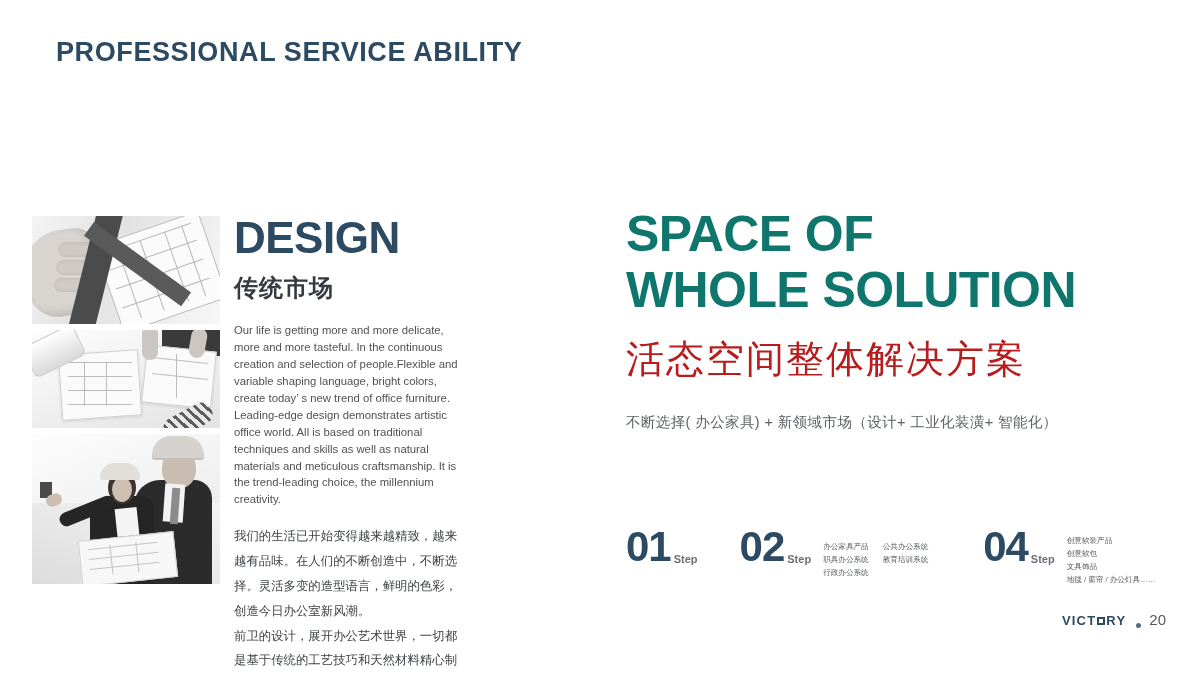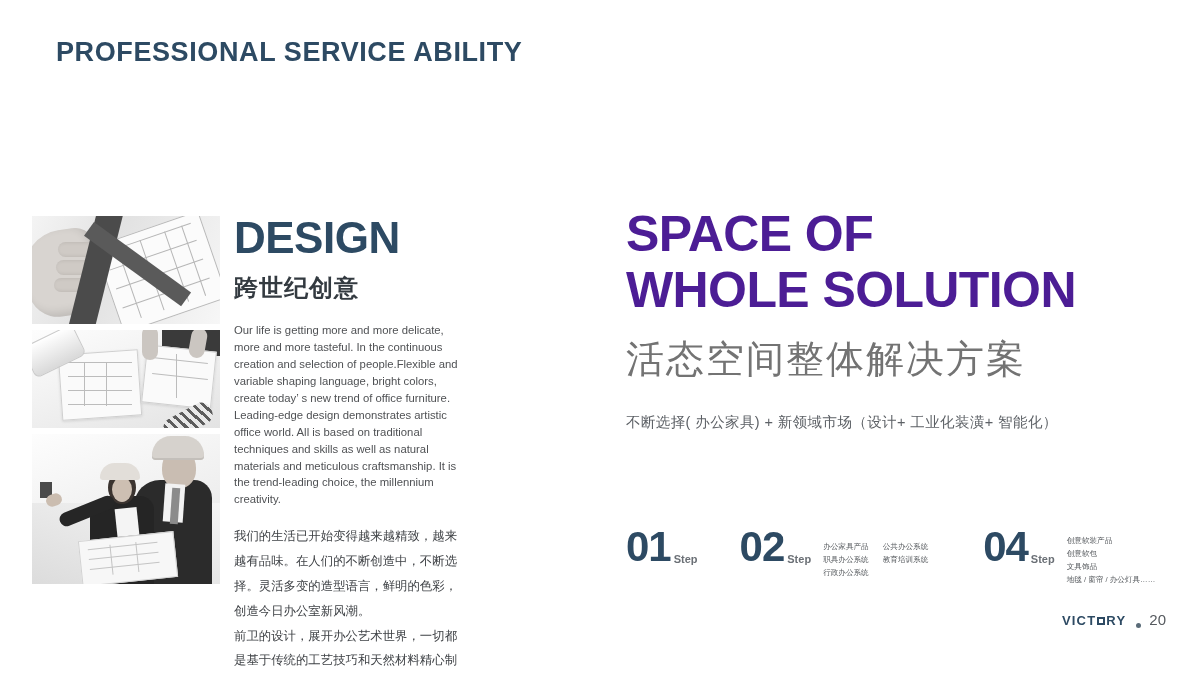--- a/index.html
+++ b/index.html
@@ -117,25 +117,25 @@
     margin-top: 18px; font-size: 11.3px; line-height: 1.5; color: #4f5154;
     text-align: left;
   }
   .design-cn {
     margin-top: 16px; font-size: 12.4px; line-height: 2.0; color: #3f4246;
   }
 
   
   .right { position: absolute; left: 626px; top: 206px; width: 500px; }
   .big-en {
-    font-size: 50px; font-weight: bold; color: #4c1d95;
+    font-size: 50px; font-weight: bold; color: #0f766e;
     line-height: 1.12; letter-spacing: -0.6px;
   }
   .big-cn {
-    margin-top: 16px; font-size: 38px; color: #737373; letter-spacing: 2px;
+    margin-top: 16px; font-size: 38px; color: #b91c1c; letter-spacing: 2px;
     font-weight: normal;
   }
   .big-note {
     margin-top: 28px; font-size: 14.5px; color: #5d6166; letter-spacing: .4px;
   }
 
   
   .steps { position:absolute; left:626px; top:528px; width:522px;
            display:flex; align-items:flex-start; }
   .step { display:flex; align-items:flex-start; flex: 0 0 auto; }
@@ -239,21 +239,21 @@
         <i style="left:8px;top:28px;width:70px;height:1px;"></i>
         <i style="left:30px;top:6px;width:1px;height:30px;"></i>
         <i style="left:56px;top:6px;width:1px;height:30px;"></i>
       </div>
     </div>
 
   </div>
 
   <div class="design">
     <div class="design-title">DESIGN</div>
-    <div class="design-sub">跨世纪创意</div>
+    <div class="design-sub">传统市场</div>
     <div class="design-en">Our life is getting more and more delicate, more and more tasteful. In the continuous creation and selection of people.Flexible and variable shaping language, bright colors, create today’ s new trend of office furniture. Leading-edge design demonstrates artistic office world. All is based on traditional techniques and skills as well as natural materials and meticulous craftsmanship. It is the trend-leading choice, the millennium creativity.</div>
     <div class="design-cn">我们的生活已开始变得越来越精致，越来越有品味。在人们的不断创造中，不断选择。灵活多变的造型语言，鲜明的色彩，创造今日办公室新风潮。</div>
     <div class="design-cn" style="margin-top:0">前卫的设计，展开办公艺术世界，一切都是基于传统的工艺技巧和天然材料精心制作而成，领潮流之选，跨世纪创意。</div>
   </div>
 
   <div class="right">
     <div class="big-en">SPACE OF</div>
     <div class="big-en">WHOLE SOLUTION</div>
     <div class="big-cn">活态空间整体解决方案</div>
     <div class="big-note">不断选择( 办公家具) + 新领域市场（设计+ 工业化装潢+ 智能化）</div>

